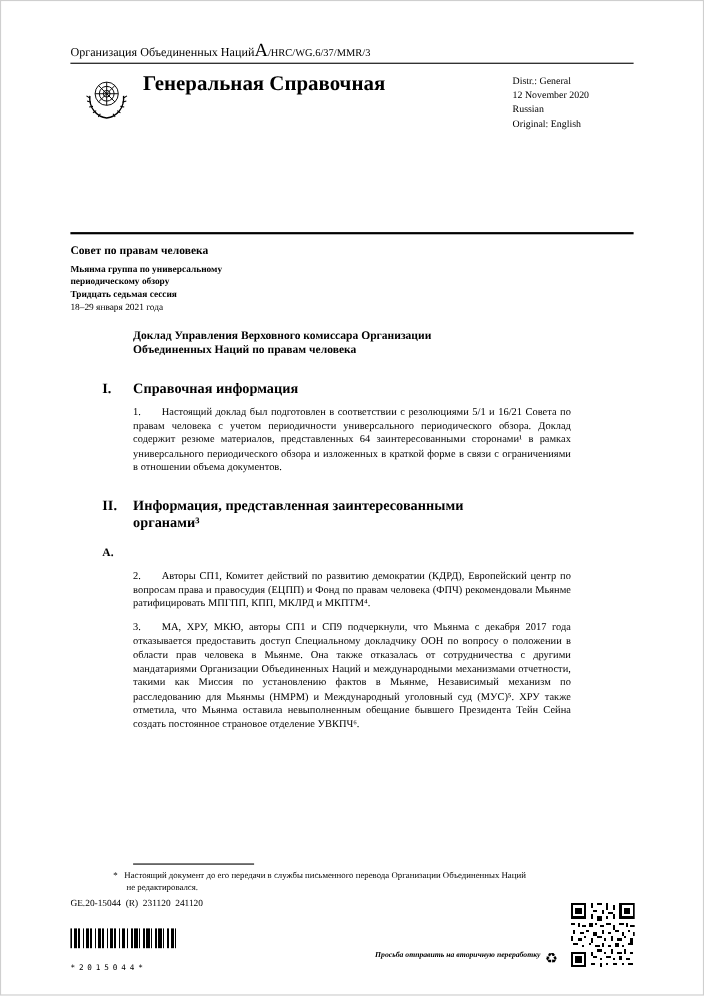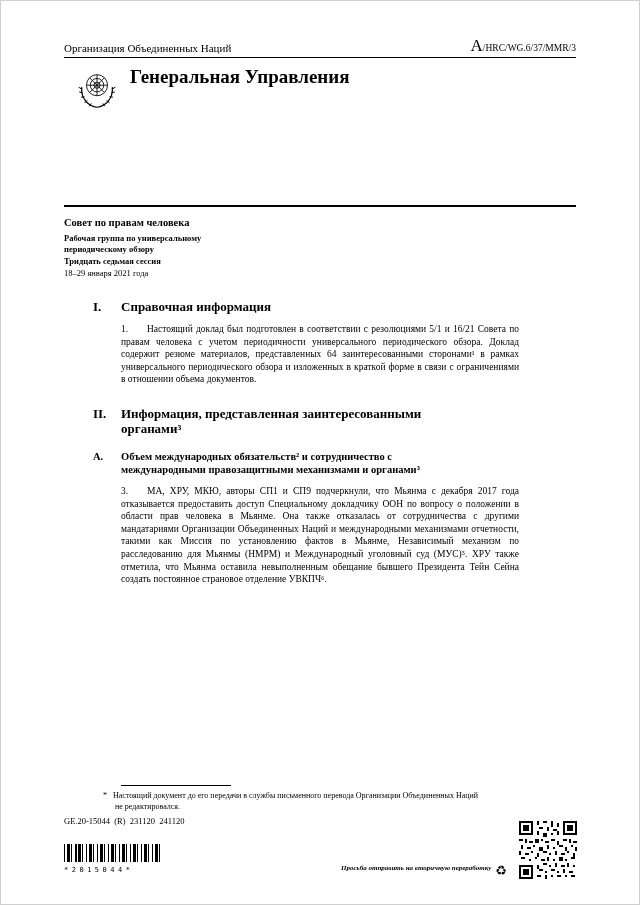--- a/index.html
+++ b/index.html
@@ -4,21 +4,21 @@
 <style>
   html,body{margin:0;padding:0;background:#d9d9d9;}
   .page{
     width:640px;height:905px;background:#ffffff;position:relative;
     font-family:"Liberation Serif",serif;color:#000;box-sizing:border-box;
     margin:0 auto;border:1px solid #cfcfcf;overflow:hidden;
   }
   .inner{padding:36px 63px 0 63px;}
 
   
-  .header-top{display:flex;justify-content:space-between;align-items:flex-end;
+  .header-top{display:flex;align-items:flex-end;
     border-bottom:1px solid #000;padding-bottom:3px;}
   .org-name{font-size:11px;}
   .doc-symbol{font-size:9.5px;white-space:nowrap;}
   .doc-symbol .big-a{font-size:17px;line-height:1;}
 
   
   .header-main{display:flex;margin-top:9px;}
   .emblem{width:46px;height:46px;margin-left:10px;flex:0 0 auto;}
   .emblem svg{width:100%;height:100%;}
   .assembly{font-size:19px;font-weight:bold;margin-left:10px;flex:1;line-height:1.1;}
@@ -58,21 +58,21 @@
 
   
   .ge-number{position:absolute;left:63px;top:815px;font-size:8.5px;}
   .barcode{position:absolute;left:63px;top:843px;width:100px;}
   .barcode-stripes{width:96px;height:18px;
     background:repeating-linear-gradient(90deg,
       #000 0px,#000 1.5px,#fff 1.5px,#fff 3px,
       #000 3px,#000 6px,#fff 6px,#fff 7px,
       #000 7px,#000 8.5px,#fff 8.5px,#fff 11px);}
   .barcode-label{font-family:"DejaVu Sans Mono",monospace;font-size:7px;
-    letter-spacing:3.5px;margin-top:4px;white-space:nowrap;}
+    letter-spacing:3.5px;margin-top:14px;white-space:nowrap;}
   .recycle{position:absolute;right:132px;top:863px;display:flex;gap:4px;}
   .recycle .recycle-text{font-size:7px;font-weight:bold;font-style:italic;white-space:nowrap;}
   .recycle .recycle-glyph{font-size:13px;line-height:1;}
   .qr{position:absolute;right:62px;top:820px;width:58px;height:58px;}
   .qr svg{width:100%;height:100%;}
 </style>
 </head>
 <body>
 
 <div class="page">
@@ -92,50 +92,57 @@
             <circle cx="24" cy="19" r="3.2"></circle>
             <line x1="13" y1="19" x2="35" y2="19"></line>
             <line x1="24" y1="8" x2="24" y2="30"></line>
             <line x1="16.2" y1="11.2" x2="31.8" y2="26.8"></line>
             <line x1="31.8" y1="11.2" x2="16.2" y2="26.8"></line>
           </g>
           <path d="M8,21 C7,33 15,41 24,42 C33,41 41,33 40,21" fill="none" stroke="#000" stroke-width="1.3"></path>
           <path d="M8,23 l-3.2,-2 M9,27 l-3.6,-1 M11,31 l-3.6,0.5 M14,35 l-3,2.2 M18,38 l-2,3 M40,23 l3.2,-2 M39,27 l3.6,-1 M37,31 l3.6,0.5 M34,35 l3,2.2 M30,38 l2,3" stroke="#000" stroke-width="1" fill="none"></path>
         </svg>
       </span>
-      <div class="assembly">Генеральная Управления</div>
+      <div class="assembly">Генеральная Справочная</div>
+      <div class="distr">
+        <div>Distr.: General</div>
+        <div>12 November 2020</div>
+        <div>Russian</div>
+        <div>Original: English</div>
+      </div>
     </div>
 
     <div class="rule-thick"></div>
 
     <div class="session">
       <div class="s1">Совет по правам человека</div>
-      <div class="s2">Рабочая группа по универсальному периодическому обзору</div>
+      <div class="s2">Мьянма группа по универсальному периодическому обзору</div>
       <div class="s3">Тридцать седьмая сессия</div>
       <div class="s4">18–29 января 2021 года</div>
     </div>
 
+    <div class="doc-subtitle">Доклад Управления Верховного комиссара Организации Объединенных Наций по правам человека</div>
 
     <div class="heading h-lvl1">
       <span class="hnum">I.</span>
       <span class="htext">Справочная информация</span>
     </div>
 
     <p class="para"><span class="pnum">1.</span><span>Настоящий доклад был подготовлен в соответствии с резолюциями 5/1 и 16/21 Совета по правам человека с учетом периодичности универсального периодического обзора. Доклад содержит резюме материалов, представленных 64 заинтересованными сторонами¹ в рамках универсального периодического обзора и изложенных в краткой форме в связи с ограничениями в отношении объема документов.</span></p>
 
     <div class="heading h-lvl1">
       <span class="hnum">II.</span>
       <span class="htext">Информация, представленная заинтересованными органами³</span>
     </div>
 
     <div class="heading h-lvl2">
       <span class="hnum">A.</span>
-      <span class="htext">Объем международных обязательств² и сотрудничество с международными правозащитными механизмами и органами³</span>
     </div>
 
+    <p class="para"><span class="pnum">2.</span><span>Авторы СП1, Комитет действий по развитию демократии (КДРД), Европейский центр по вопросам права и правосудия (ЕЦПП) и Фонд по правам человека (ФПЧ) рекомендовали Мьянме ратифицировать МПГПП, КПП, МКЛРД и МКПТМ⁴.</span></p>
 
     <p class="para"><span class="pnum">3.</span><span>МА, ХРУ, МКЮ, авторы СП1 и СП9 подчеркнули, что Мьянма с декабря 2017 года отказывается предоставить доступ Специальному докладчику ООН по вопросу о положении в области прав человека в Мьянме. Она также отказалась от сотрудничества с другими мандатариями Организации Объединенных Наций и международными механизмами отчетности, такими как Миссия по установлению фактов в Мьянме, Независимый механизм по расследованию для Мьянмы (НМРМ) и Международный уголовный суд (МУС)⁵. ХРУ также отметила, что Мьянма оставила невыполненным обещание бывшего Президента Тейн Сейна создать постоянное страновое отделение УВКПЧ⁶.</span></p>
 
   </div>
 
   <div class="footnote-area">
     <div class="footnote-rule"></div>
     <p class="footnote-text"><span class="fn-marker">*</span><span>Настоящий документ до его передачи в службы письменного перевода Организации Объединенных Наций не редактировался.</span></p>
   </div>
 

